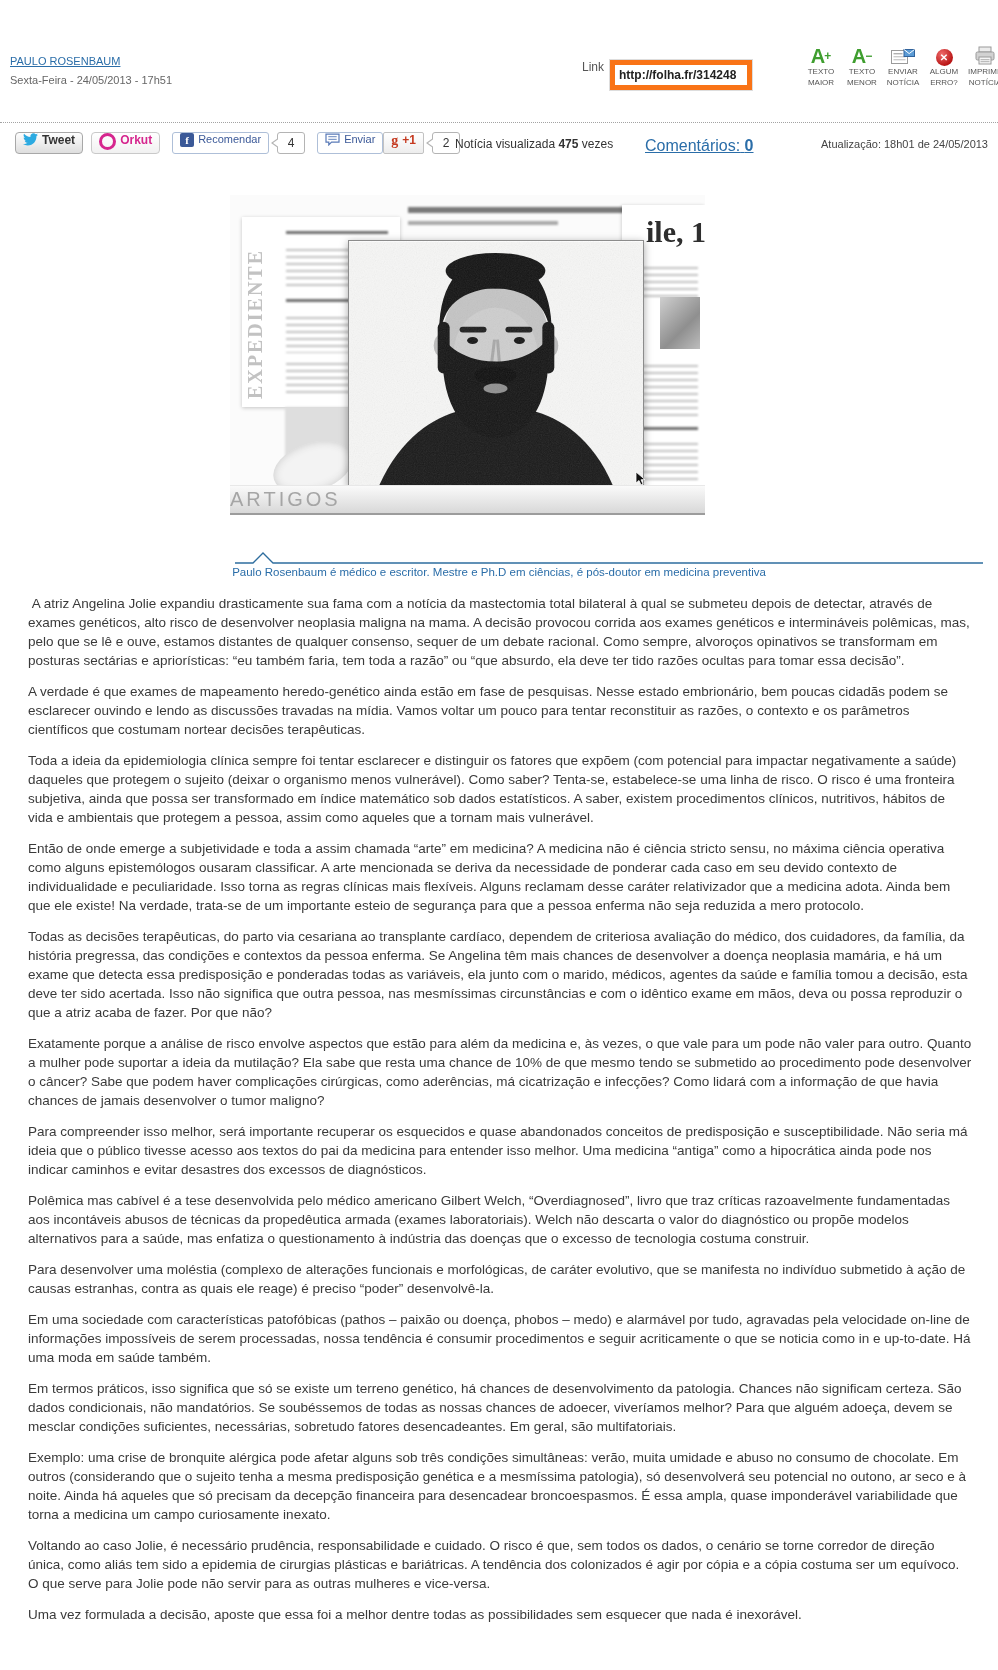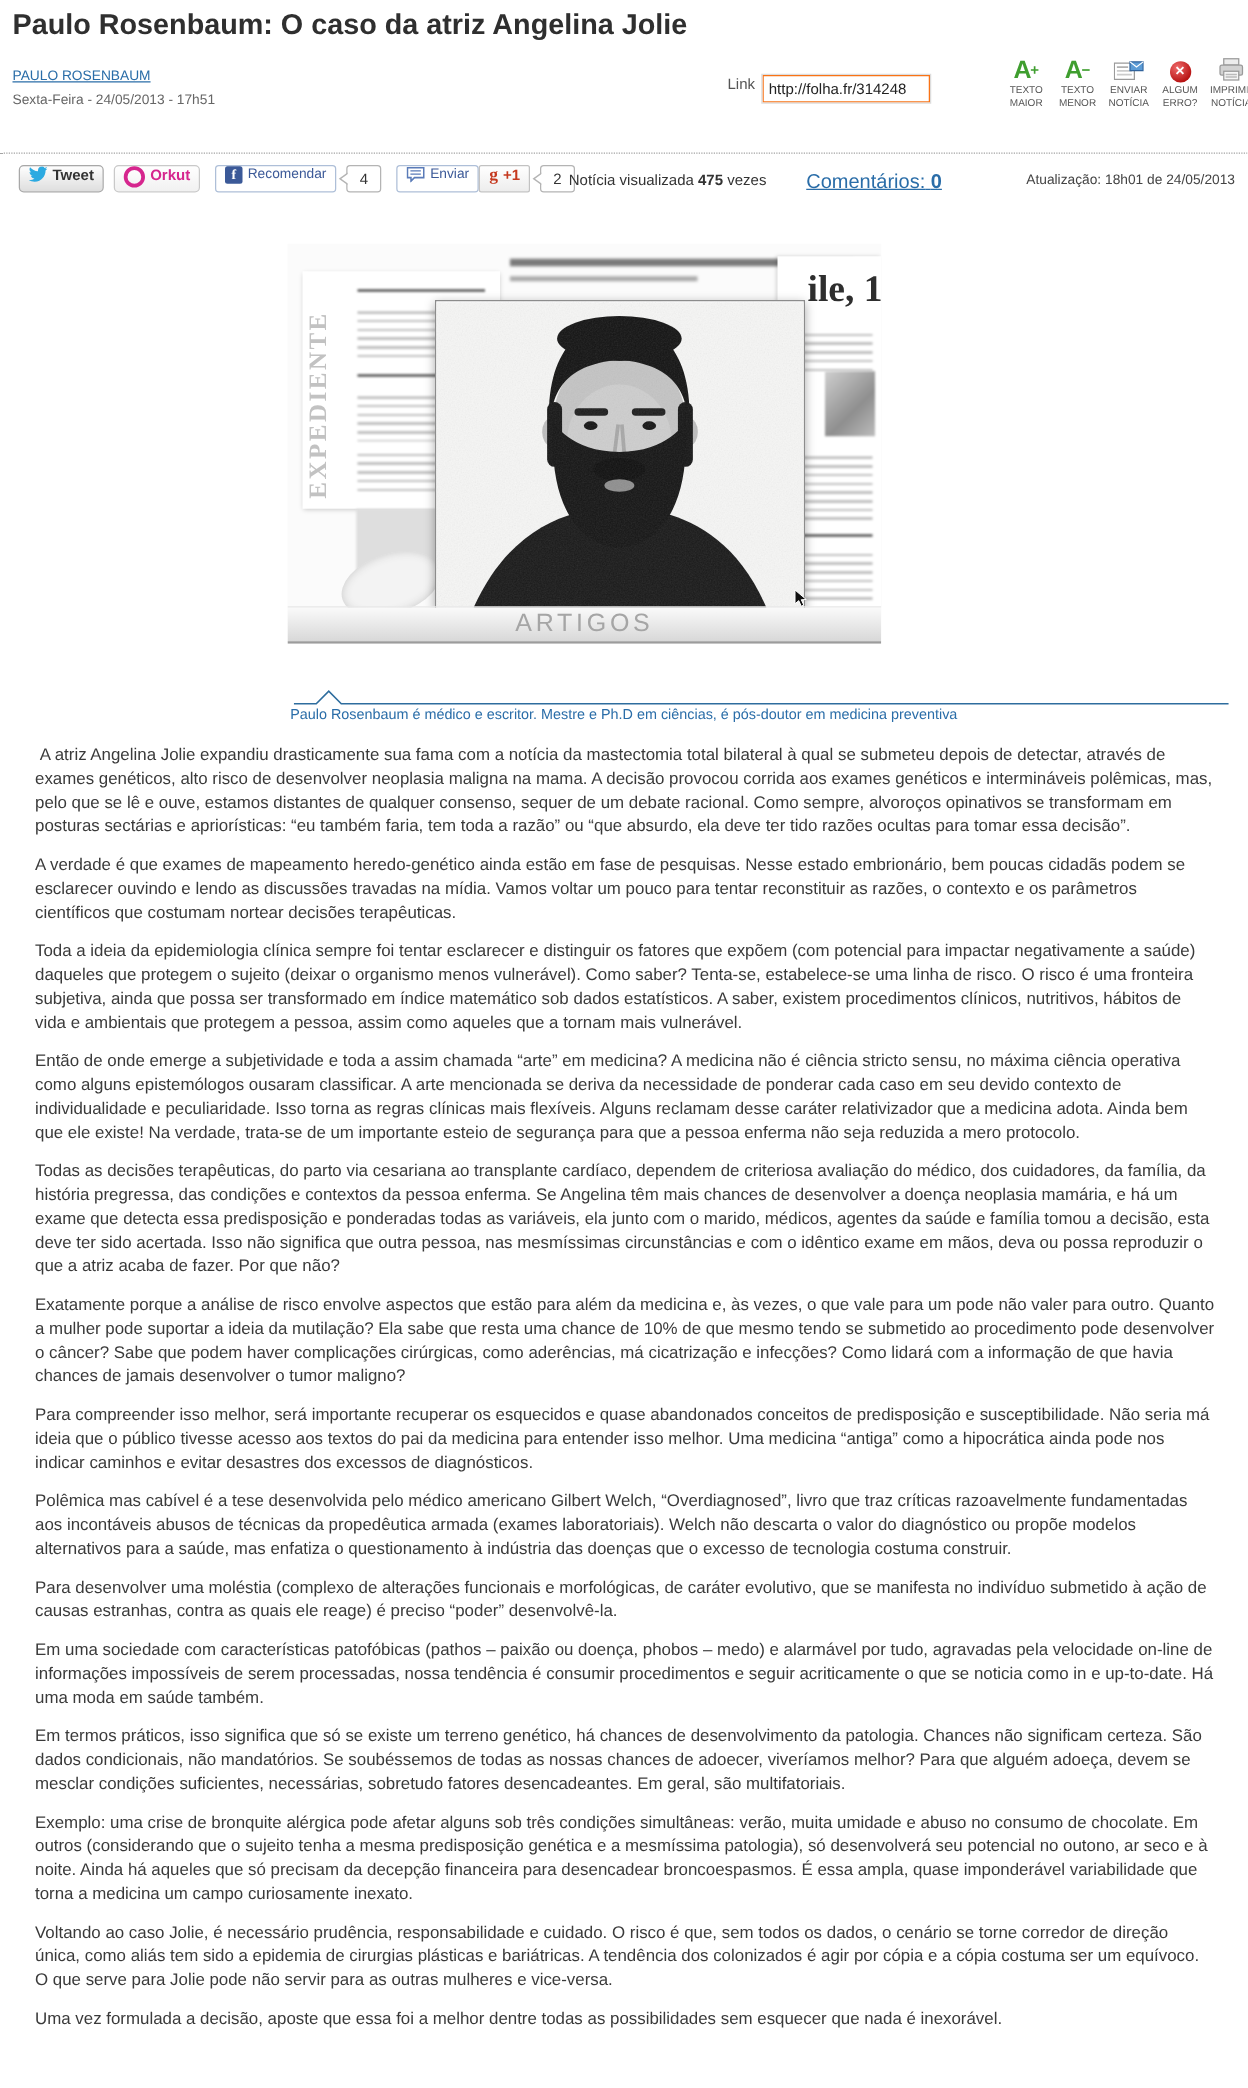--- a/index.html
+++ b/index.html
@@ -5,21 +5,21 @@
   html,body{margin:0;padding:0;background:#fff;}
   body{width:998px;height:1670px;overflow:hidden;font-family:"Liberation Sans",sans-serif;color:#373737;position:relative;}
 
   
   .hdr{position:relative;height:122px;}
   .page-title{position:absolute;left:10px;top:6px;margin:0;font-size:23px;font-weight:bold;color:#2f2f2f;letter-spacing:0;}
   .author{position:absolute;left:10px;top:55px;font-size:11px;color:#2a6da8;text-decoration:underline;font-weight:normal;}
   .pubdate{position:absolute;left:10px;top:74px;font-size:11px;color:#666;}
   .linkbox{position:absolute;left:582px;top:60px;display:flex;align-items:flex-start;gap:6px;}
   .linkbox .lbl{font-size:12px;color:#555;}
-  .link-input{width:124px;height:18px;border:1px solid #f97316;outline:1px solid #ddd;font-size:12px;color:#222;padding:1px 4px;font-family:"Liberation Sans",sans-serif;}
+  .link-input{width:124px;height:18px;border:5px solid #f97316;outline:1px solid #ddd;font-size:12px;color:#222;padding:1px 4px;font-family:"Liberation Sans",sans-serif;font-weight:bold;}
   .tools{position:absolute;left:804px;top:44px;display:flex;gap:7px;}
   .tool{width:34px;text-align:center;cursor:pointer;}
   .tool .ic{height:22px;display:flex;align-items:flex-end;justify-content:center;}
   .tool .tl{font-size:8px;line-height:8.5px;color:#555;margin-top:2px;}
   .a-glyph{font-weight:bold;color:#3f9e2f;font-size:20px;line-height:20px;}
   .a-glyph .mod{font-size:12px;vertical-align:top;margin-left:-1px;}
   .err-icon{display:inline-block;width:17px;height:17px;border-radius:50%;background:radial-gradient(circle at 35% 30%,#ef6a6a,#b81414 72%);color:#fff;font-size:10px;font-weight:bold;line-height:17px;text-align:center;}
 
   
   .social{position:relative;height:46px;border-top:1px dotted #a3a3a3;}
@@ -49,36 +49,35 @@
   .fakelines.dark{background-image:repeating-linear-gradient(#4d4d4d 0 3px,transparent 3px 9px);opacity:.8;}
   .bar{position:absolute;background:#5a5a5a;filter:blur(1.2px);opacity:.8;}
   .sheet-right{left:392px;top:10px;width:83px;height:283px;box-shadow:-1px 0 3px rgba(0,0,0,.15);}
   .frag{position:absolute;left:416px;top:20px;font-family:"Liberation Serif",serif;font-weight:bold;font-size:30px;color:#2e2e2e;filter:blur(.5px);white-space:nowrap;}
   .thumb{position:absolute;left:430px;top:102px;width:40px;height:52px;background:linear-gradient(135deg,#cfcfcf,#8f8f8f 60%,#bdbdbd);filter:blur(.7px);}
   .gray1{position:absolute;left:55px;top:212px;width:185px;height:58px;background:#dedede;filter:blur(1px);}
   .gray2{position:absolute;left:160px;top:238px;width:140px;height:44px;background:#d6d6d6;filter:blur(1px);}
   .roll{position:absolute;left:42px;top:248px;width:82px;height:48px;background:#f3f3f3;border-radius:50%;box-shadow:inset 0 0 8px #c9c9c9;transform:rotate(-18deg);}
   .photo{position:absolute;left:118px;top:45px;width:294px;height:246px;background:#fff;border:1px solid #8c8c8c;box-shadow:0 2px 8px rgba(0,0,0,.35);}
   .photo svg{display:block;}
-  .banner{position:absolute;left:0;right:0;bottom:0;height:27px;background:linear-gradient(#fafafa,#d8d8d8);border-top:1px solid #e8e8e8;border-bottom:2px solid #9c9c9c;color:#a5a5a5;font-size:20px;letter-spacing:3px;text-align:center;line-height:26px;}
+  .banner{position:absolute;left:0;right:0;bottom:0;height:27px;background:linear-gradient(#fafafa,#d8d8d8);border-top:1px solid #e8e8e8;border-bottom:2px solid #9c9c9c;color:#a5a5a5;font-size:20px;letter-spacing:3px;line-height:26px;}
   .cursor{position:absolute;left:405px;top:276px;}
 
   
   .cap-sep{display:block;margin:36px 0 0 235px;}
   .caption{width:998px;text-align:center;margin-top:2px;font-size:11.5px;color:#2a6da8;}
 
   
   .article{margin:16px 26px 0 28px;font-size:13.5px;line-height:19px;color:#3a3a3a;}
   .article p{margin:0 0 12px 0;}
 </style>
 </head>
 <body>
 
 <div class="hdr">
-  <h1 class="page-title">Paulo Rosenbaum: O caso da atriz Angelina Jolie</h1>
   <a class="author">PAULO ROSENBAUM</a>
   <div class="pubdate">Sexta-Feira - 24/05/2013 - 17h51</div>
 
   <div class="linkbox">
     <span class="lbl">Link</span>
     <input class="link-input" value="http://folha.fr/314248" style="">
   </div>
 
   <div class="tools">
     <div class="tool">

